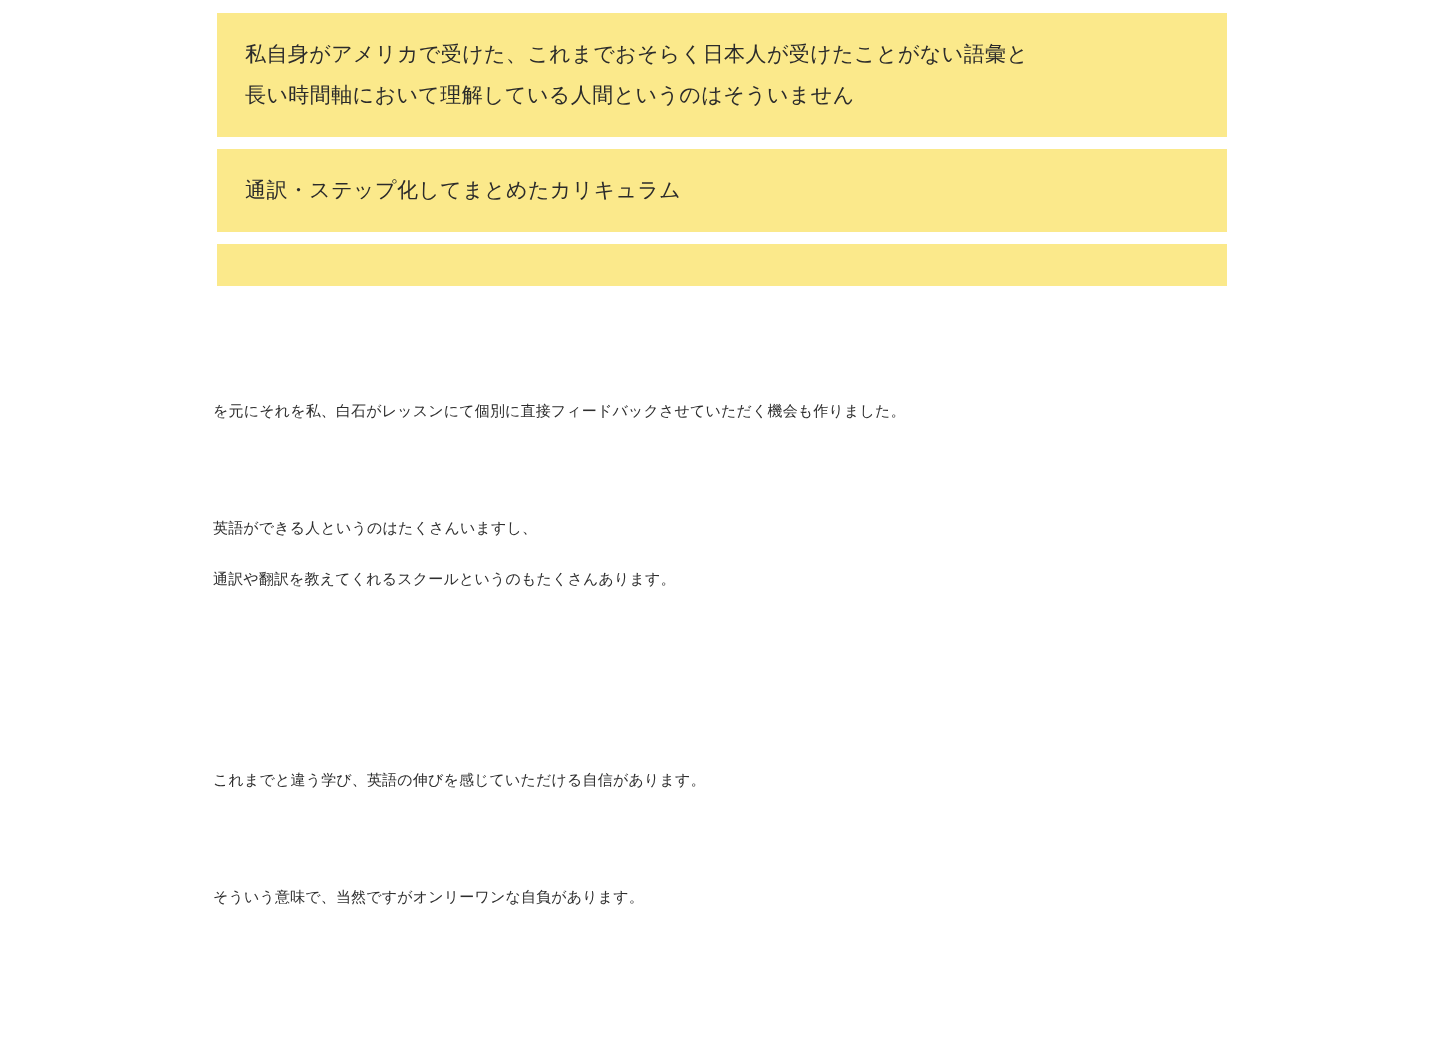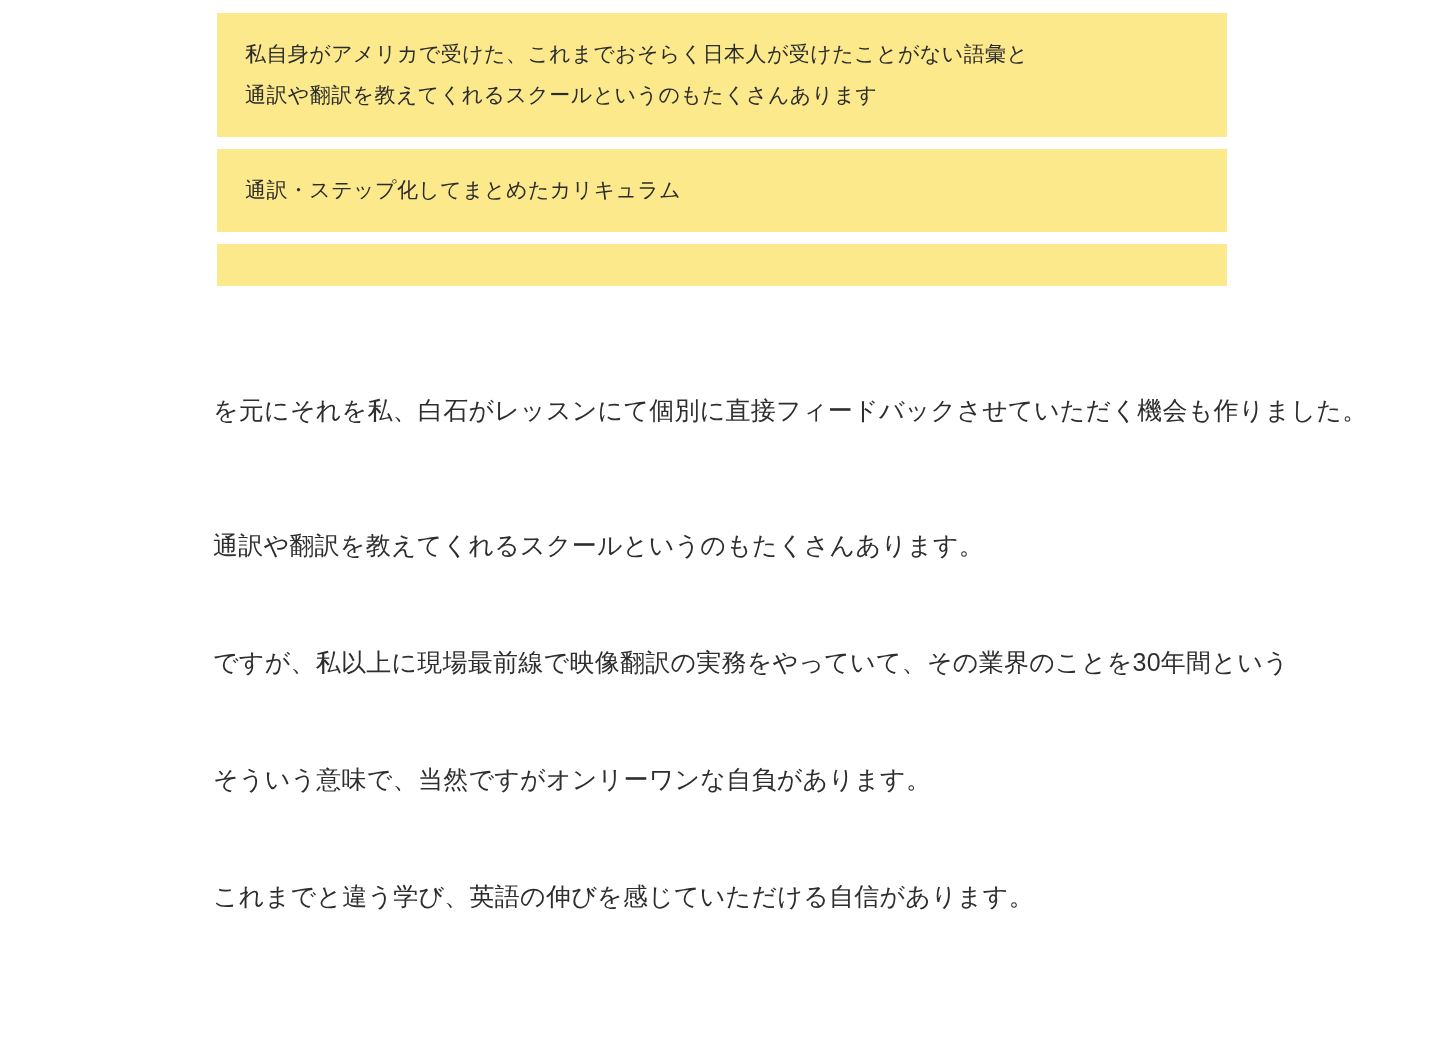--- a/index.html
+++ b/index.html
@@ -52,67 +52,67 @@
     top: 385px;
     width: 1060px;
   }
   .para {
     margin: 0 0 66px 0;
   }
   .para:last-child {
     margin-bottom: 0;
   }
   .para .line {
-    font-size: 25px;
+    font-size: 15px;
     line-height: 51px;
     letter-spacing: 0.01em;
     color: #2e2e2e;
     white-space: pre;
     text-align: center;
   }
 </style>
 </head>
 <body>
 
 <div class="page">
 
   <ul class="highlight-list">
 
     <li class="highlight-box">
       <div class="line">私自身がアメリカで受けた、これまでおそらく日本人が受けたことがない語彙と</div>
-      <div class="line">通訳や翻訳を教えてくれるスクールというのもたくさんあります</div>
+      <div class="line">長い時間軸において理解している人間というのはそういません</div>
     </li>
 
     <li class="highlight-box">
       <div class="line">通訳・ステップ化してまとめたカリキュラム</div>
     </li>
 
     <li class="highlight-box">
     </li>
 
   </ul>
 
   <div class="body-copy">
 
     <p class="para">
       <span class="line">を元にそれを私、白石がレッスンにて個別に直接フィードバックさせていただく機会も作りました。</span>
     </p>
 
     <p class="para">
-      <br>
+      <span class="line">英語ができる人というのはたくさんいますし、</span><br>
       <span class="line">通訳や翻訳を教えてくれるスクールというのもたくさんあります。</span>
     </p>
 
     <p class="para">
-      <span class="line">ですが、私以上に現場最前線で映像翻訳の実務をやっていて、その業界のことを30年間という</span><br>
+      <br>
+    </p>
+
+    <p class="para">
+      <span class="line">これまでと違う学び、英語の伸びを感じていただける自信があります。</span>
     </p>
 
     <p class="para">
       <span class="line">そういう意味で、当然ですがオンリーワンな自負があります。</span>
-    </p>
-
-    <p class="para">
-      <span class="line">これまでと違う学び、英語の伸びを感じていただける自信があります。</span>
     </p>
 
   </div>
 
 </div>
 
 </body></html>

